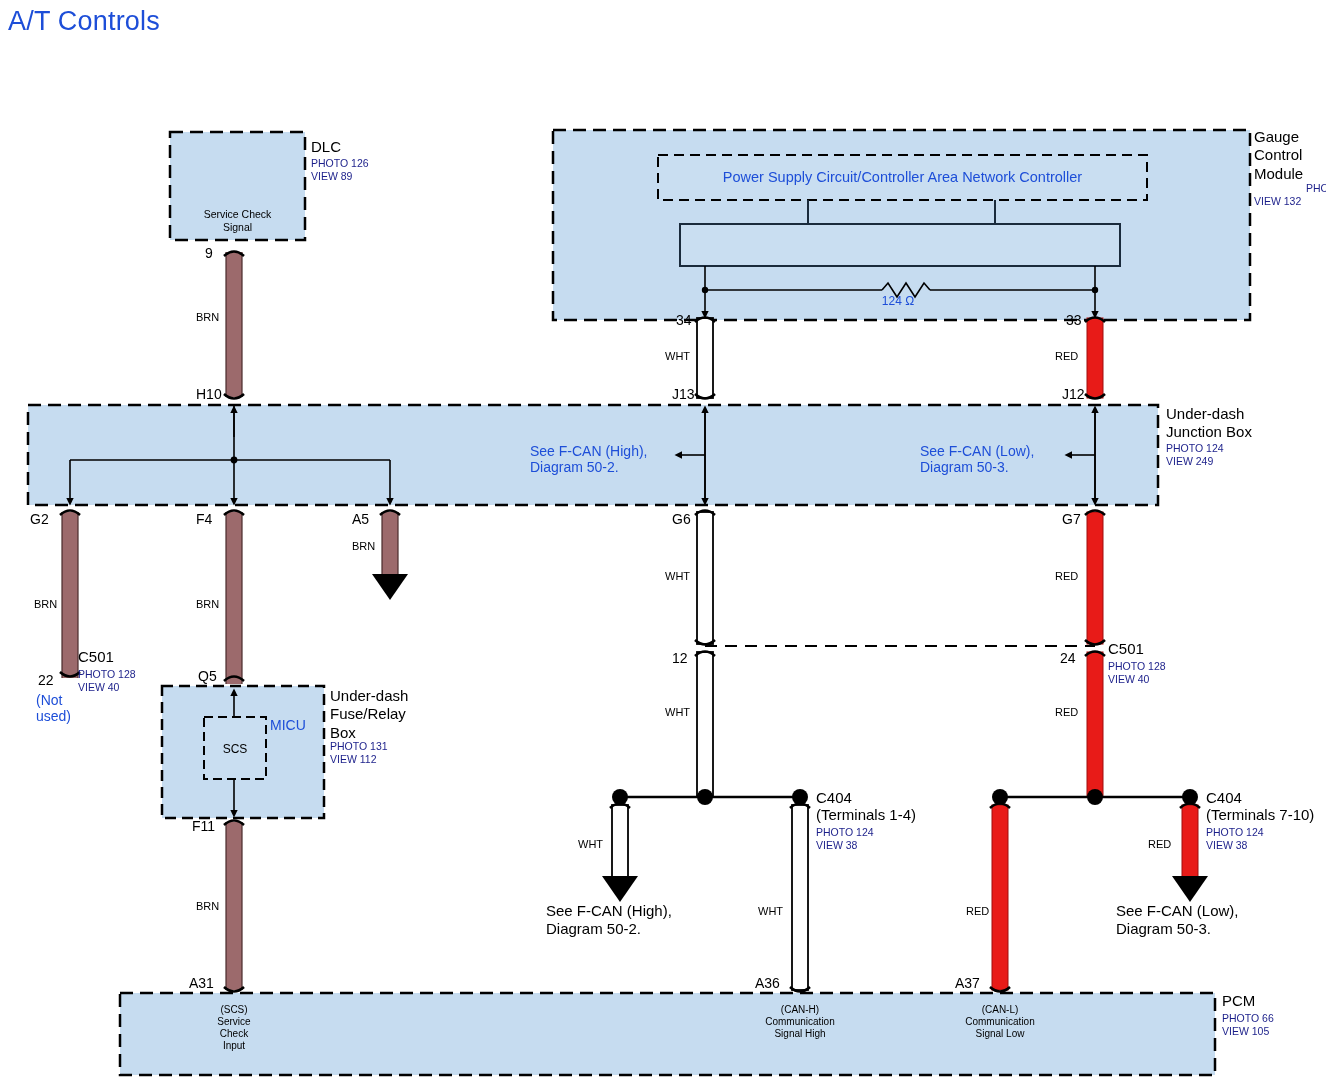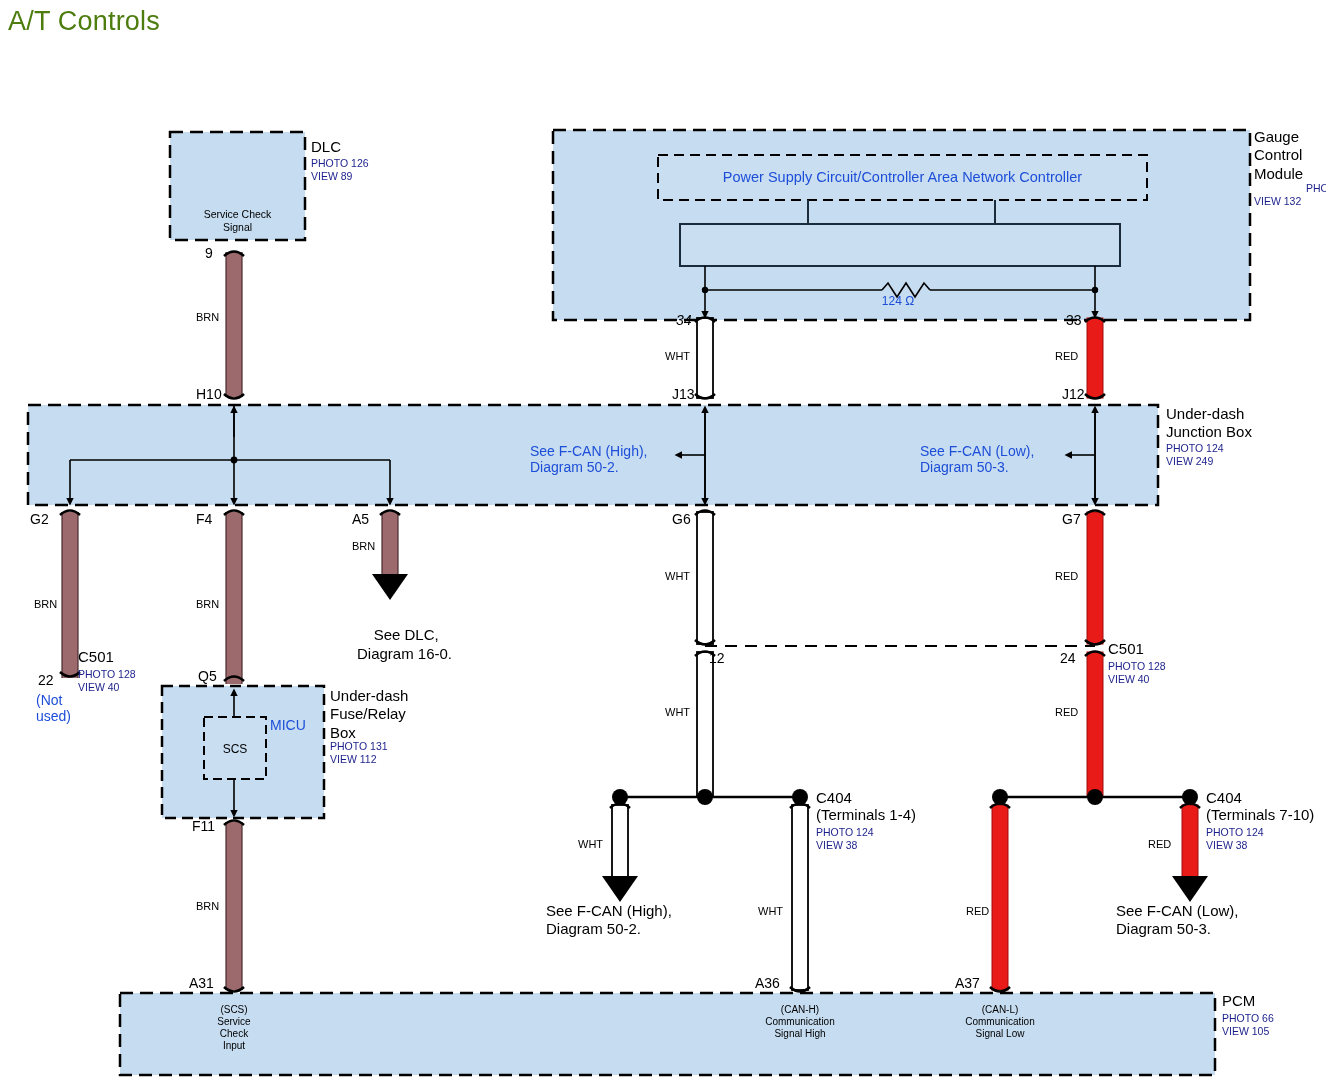--- a/index.html
+++ b/index.html
@@ -1,20 +1,20 @@
 <!DOCTYPE html>
 <html><head>
 <meta charset="utf-8">
 <title>A/T Controls Wiring Diagram</title>
 <style>
   html,body{margin:0;padding:0;background:#ffffff;}
   body{font-family:"Liberation Sans",sans-serif;color:#000;}
   #root{position:relative;width:1326px;height:1087px;overflow:hidden;background:#fff;}
   svg#diagram{position:absolute;left:0;top:0;width:1326px;height:1087px;}
-  .page-title{position:absolute;left:8px;top:6px;font-size:27px;letter-spacing:.2px;color:#4d7c0f;}
+  .page-title{position:absolute;left:8px;top:6px;font-size:27px;letter-spacing:.2px;color:#1d4ed8;}
   
   .lbl{position:absolute;font-size:13px;color:#1d4ed8;line-height:1.15;white-space:pre;}
   .lbl-sm{position:absolute;font-size:11px;color:#000;line-height:1.18;white-space:pre;}
   .lbl-xs{position:absolute;font-size:9.5px;color:#000;line-height:1.2;white-space:pre;text-align:center;}
   .ref{position:absolute;font-size:10.5px;color:#1b1f8a;line-height:1.2;white-space:pre;}
   .big{position:absolute;font-size:15px;color:#000;line-height:1.22;white-space:pre;}
   .term{position:absolute;font-size:14px;color:#000;white-space:pre;}
   .ctr{text-align:center;}
 </style>
 </head>
@@ -215,21 +215,21 @@
 Signal</div>
   <div class="term" style="left:205px;top:245px;">9</div>
 
   <div class="big" style="left: 1254px; top: 128px; white-space: pre;">Gauge
 Control
 Module</div>
   <div class="ref" style="left:1306px;top:182px;text-align:center;">PHOTO 4</div>
   <div class="ref" style="left:1254px;top:195px;">VIEW 132</div>
   <div class="lbl ctr" style="left:658px;top:169px;width:489px;font-size:14.5px;">Power Supply Circuit/Controller Area Network Controller</div>
   <div class="lbl ctr" style="left:838px;top:295px;width:120px;font-size:12px;">124 Ω</div>
-  <div class="term" style="left:676px;top:312px;font-style:italic;">34</div>
+  <div class="term" style="left:676px;top:312px;">34</div>
   <div class="term" style="left:1066px;top:312px;">33</div>
 
   <div class="lbl-sm" style="left:665px;top:350px;">WHT</div>
   <div class="lbl-sm" style="left:1055px;top:350px;">RED</div>
   <div class="lbl-sm" style="left:196px;top:311px;">BRN</div>
 
   <div class="big" style="left: 1166px; top: 405px; white-space: pre;">Under-dash
 Junction Box</div>
   <div class="ref" style="left:1166px;top:442px;">PHOTO 124</div>
   <div class="ref" style="left:1166px;top:455px;">VIEW 249</div>
@@ -247,43 +247,39 @@
 Diagram 50-3.</div>
 
   <div class="lbl-sm" style="left:34px;top:598px;">BRN</div>
   <div class="lbl-sm" style="left:196px;top:598px;">BRN</div>
   <div class="lbl-sm" style="left:352px;top:540px;">BRN</div>
   <div class="lbl-sm" style="left:665px;top:570px;">WHT</div>
   <div class="lbl-sm" style="left:1055px;top:570px;">RED</div>
   <div class="lbl-sm" style="left:665px;top:706px;">WHT</div>
   <div class="lbl-sm" style="left:1055px;top:706px;">RED</div>
 
-  <div class="big" style="left:357px;top:608px;">
-    <span style="white-space: pre;">See DLC,
-Diagram 16-0.</span>
-  </div>
 
   <div class="big" style="left:78px;top:648px;">C501</div>
   <div class="ref" style="left:78px;top:668px;">PHOTO 128</div>
   <div class="ref" style="left:78px;top:681px;">VIEW 40</div>
   <div class="term" style="left:38px;top:672px;">22</div>
   <div class="lbl" style="left: 36px; top: 692px; font-size: 14px; white-space: pre;">(Not
 used)</div>
 
   <div class="big" style="left: 330px; top: 687px; white-space: pre;">Under-dash
 Fuse/Relay
 Box</div>
   <div class="ref" style="left:330px;top:740px;">PHOTO 131</div>
   <div class="ref" style="left:330px;top:753px;">VIEW 112</div>
   <div class="lbl" style="left:270px;top:717px;font-size:14px;">MICU</div>
   <div class="lbl-xs ctr" style="left:204px;top:742px;width:62px;font-size:12px;">SCS</div>
   <div class="term" style="left:198px;top:668px;">Q5</div>
   <div class="term" style="left:192px;top:818px;">F11</div>
 
-  <div class="term" style="left:709px;top:650px;">12</div>
+  <div class="term" style="left:672px;top:650px;">12</div>
   <div class="term" style="left:1060px;top:650px;">24</div>
   <div class="big" style="left:1108px;top:640px;">C501</div>
   <div class="ref" style="left:1108px;top:660px;">PHOTO 128</div>
   <div class="ref" style="left:1108px;top:673px;">VIEW 40</div>
 
   <div class="big" style="left:816px;top:789px;">C404</div>
   <div class="big" style="left:816px;top:806px;">(Terminals 1-4)</div>
   <div class="ref" style="left:816px;top:826px;">PHOTO 124</div>
   <div class="ref" style="left:816px;top:839px;">VIEW 38</div>
 

